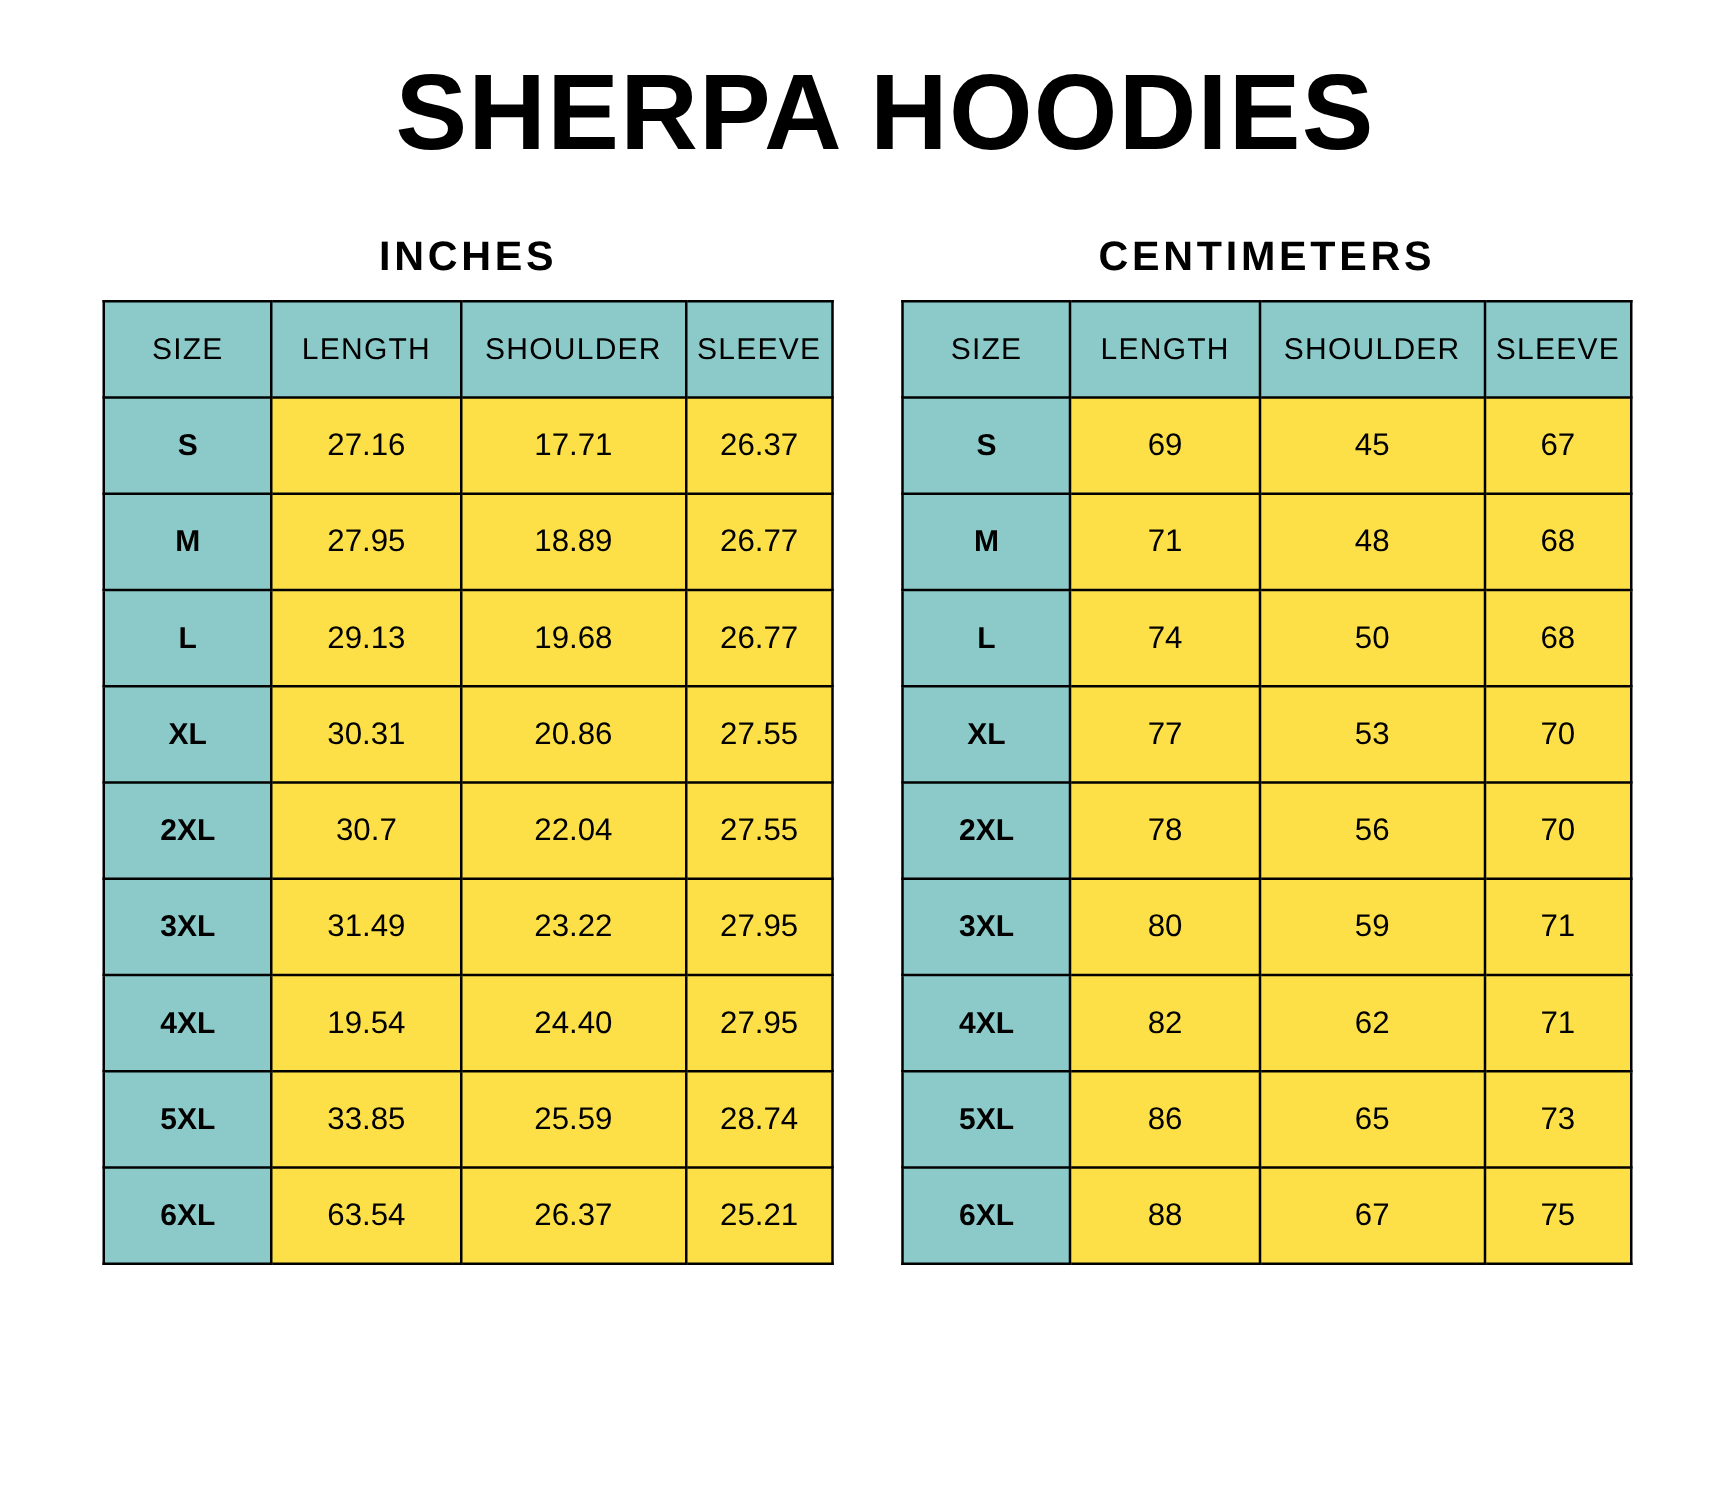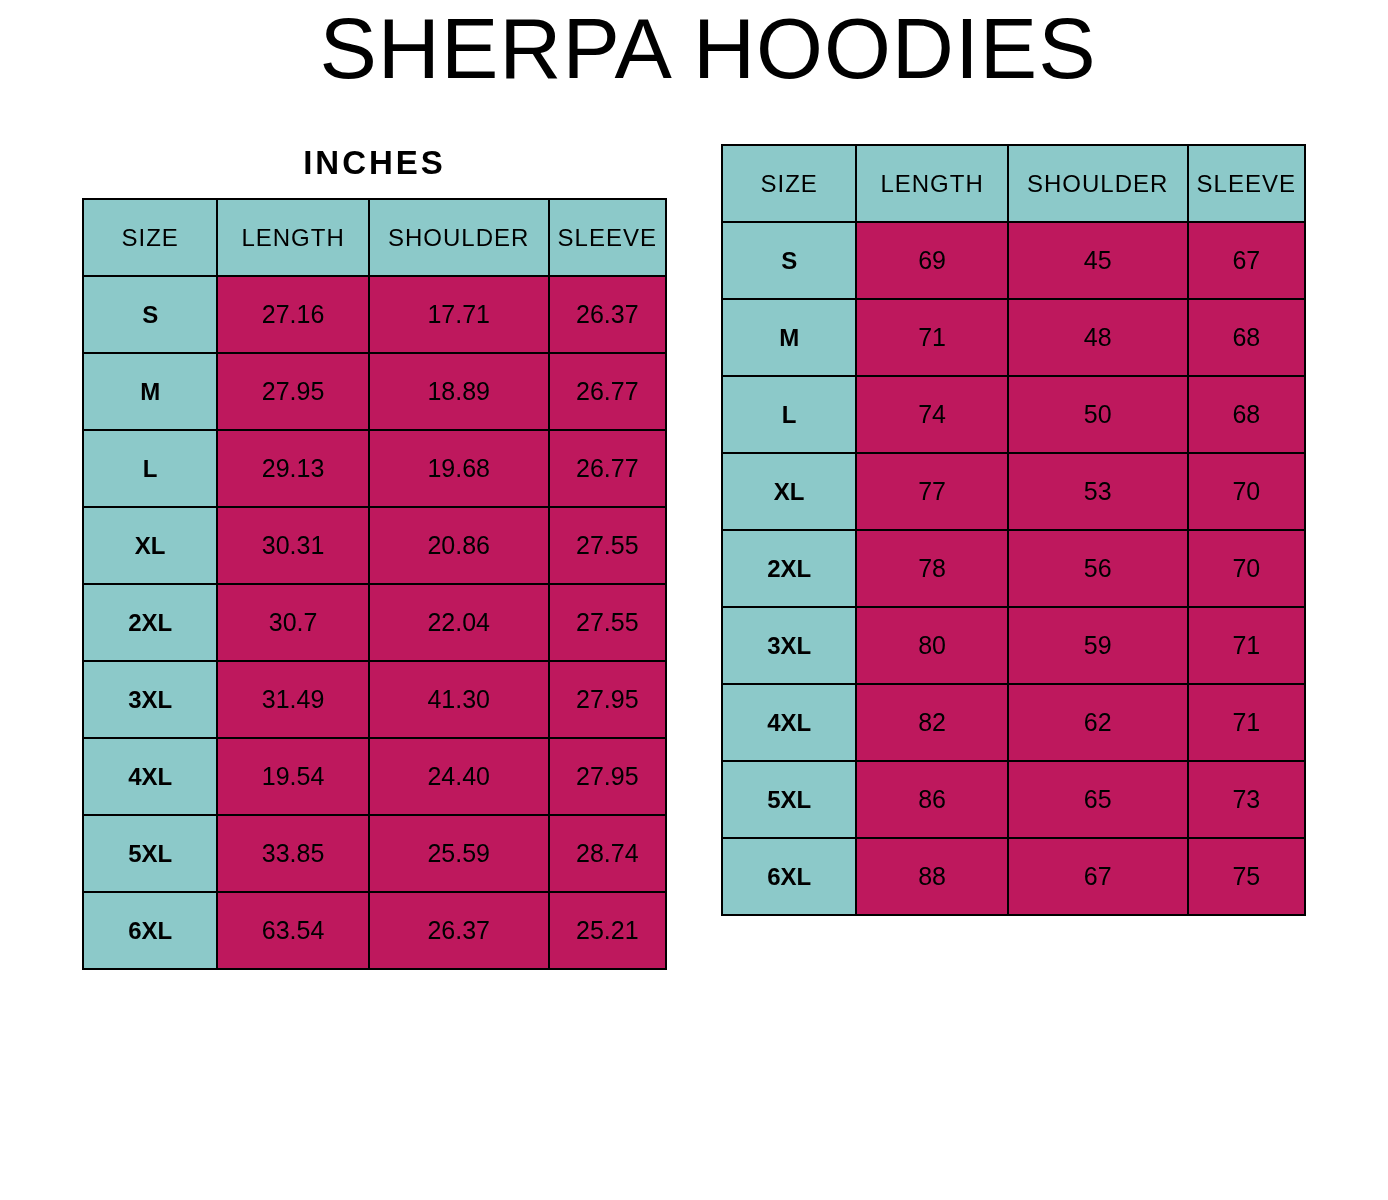--- a/index.html
+++ b/index.html
@@ -15,24 +15,25 @@
     overflow: hidden;
   }
   .page {
     position: relative;
     width: 1388px;
     height: 1200px;
     box-sizing: border-box;
   }
   .title {
     text-align: center;
-    font-weight: normal;
+    font-weight: bold;
     font-size: 86px;
     line-height: 1.12;
     letter-spacing: 1px;
+    padding-top: 42px;
     margin-left: 28px;
   }
   .title .line2 {
     display: block;
   }
   .tables {
     display: flex;
     justify-content: space-between;
     padding: 0 82px;
     margin-top: 48px;
@@ -65,21 +66,21 @@
     font-weight: normal;
     font-size: 24px;
     letter-spacing: 1px;
   }
   table td.size-cell {
     background: #8cc9c9;
     font-weight: bold;
     font-size: 24px;
   }
   table td.val {
-    background: #be185d;
+    background: #fde047;
     font-weight: normal;
   }
   .col-size { width: 23%; }
   .col-length { width: 26%; }
   .col-shoulder { width: 31%; }
   .col-sleeve { width: 20%; }
 </style>
 </head>
 <body>
 
@@ -129,21 +130,21 @@
           </tr>
           <tr>
             <td class="size-cell">2XL</td>
             <td class="val">30.7</td>
             <td class="val">22.04</td>
             <td class="val">27.55</td>
           </tr>
           <tr>
             <td class="size-cell">3XL</td>
             <td class="val">31.49</td>
-            <td class="val">41.30</td>
+            <td class="val">23.22</td>
             <td class="val">27.95</td>
           </tr>
           <tr>
             <td class="size-cell">4XL</td>
             <td class="val">19.54</td>
             <td class="val">24.40</td>
             <td class="val">27.95</td>
           </tr>
           <tr>
             <td class="size-cell">5XL</td>
@@ -155,20 +156,21 @@
             <td class="size-cell">6XL</td>
             <td class="val">63.54</td>
             <td class="val">26.37</td>
             <td class="val">25.21</td>
           </tr>
         </tbody>
       </table>
     </div>
 
     <div class="table-block">
+      <div class="table-caption">CENTIMETERS</div>
       <table>
         <thead>
           <tr>
             <th class="col-size">SIZE</th>
             <th class="col-length">LENGTH</th>
             <th class="col-shoulder">SHOULDER</th>
             <th class="col-sleeve">SLEEVE</th>
           </tr>
         </thead>
         <tbody>

